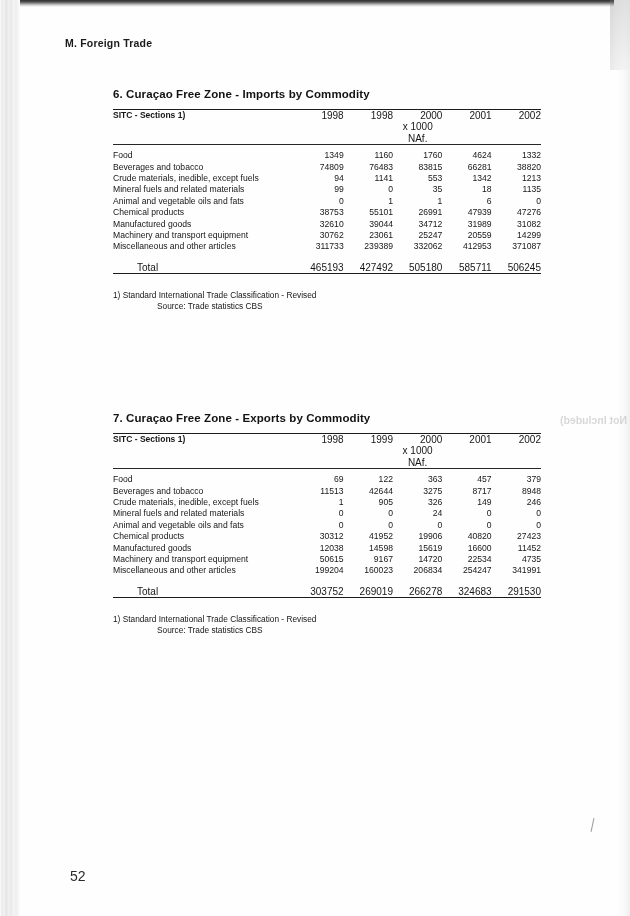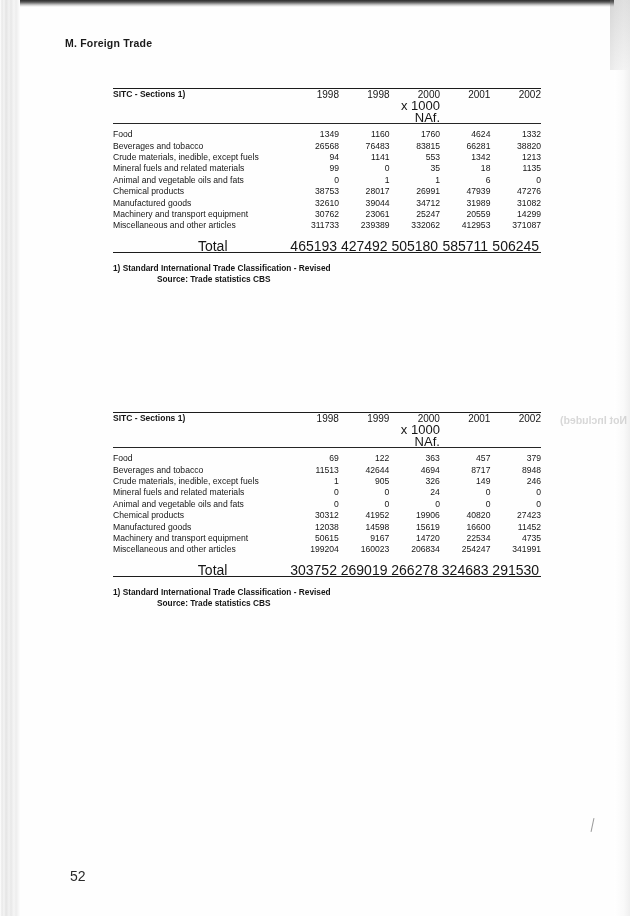--- a/index.html
+++ b/index.html
@@ -107,33 +107,34 @@
 
   thead th {
     font-weight: bold;
     font-size: 10px;
     padding-bottom: 1px;
     padding-top: 2px;
   }
   thead th.col-label { font-weight: bold; font-size: 8.5px; }
   .unit-row td {
     font-weight: bold;
-    font-size: 13px;
+    font-size: 10px;
+    text-align: center;
     padding-bottom: 3px;
   }
   .spacer-row td { height: 5px; }
   .first-data-row td { padding-top: 2px; }
-  .total-row td { padding-top: 1px; font-size: 14px; text-align: center; }
+  .total-row td { padding-top: 1px; font-size: 10px; }
   .total-row .col-label { padding-left: 24px; }
   .pre-total-row td { height: 9px; }
 
   .footnote {
-    margin-top: 3px;
+    margin-top: 9px;
     font-size: 8.3px;
-    font-weight: bold;
+    font-weight: normal;
     color: #151515;
     line-height: 10.6px;
   }
   .footnote .src {
     display: block;
     padding-left: 44px;
   }
 
   .page-number {
     position: absolute;
@@ -160,20 +161,21 @@
   <div class="scan-top-edge"></div>
   <div class="scan-left-edge"></div>
   <div class="scan-right-edge"></div>
   <div class="scan-corner-dark"></div>
 
   <div class="bleed" style="left:560px; top:414px; font-size:10.5px;">5. Exports (fob) by Commodity (Oil and Oil Products Not Included)</div>
 
   <div class="running-head">M. Foreign Trade</div>
 
   <div class="section" style="top:88px;">
+    <div class="section-title">6. Curaçao Free Zone - Imports by Commodity</div>
 
     <table class="stat">
       <thead>
         <tr class="rule-double-top">
           <th class="col-label">SITC - Sections 1)</th>
           <th class="col-num">1998</th>
           <th class="col-num">1998</th>
           <th class="col-num">2000</th>
           <th class="col-num">2001</th>
           <th class="col-num">2002</th>
@@ -195,21 +197,21 @@
         <tr class="first-data-row">
           <td class="col-label">Food</td>
           <td class="col-num">1349</td>
           <td class="col-num">1160</td>
           <td class="col-num">1760</td>
           <td class="col-num">4624</td>
           <td class="col-num">1332</td>
         </tr>
         <tr>
           <td class="col-label">Beverages and tobacco</td>
-          <td class="col-num">26568</td>
+          <td class="col-num">74809</td>
           <td class="col-num">76483</td>
           <td class="col-num">83815</td>
           <td class="col-num">66281</td>
           <td class="col-num">38820</td>
         </tr>
         <tr>
           <td class="col-label">Crude materials, inedible, except fuels</td>
           <td class="col-num">94</td>
           <td class="col-num">1141</td>
           <td class="col-num">553</td>
@@ -228,21 +230,21 @@
           <td class="col-label">Animal and vegetable oils and fats</td>
           <td class="col-num">0</td>
           <td class="col-num">1</td>
           <td class="col-num">1</td>
           <td class="col-num">6</td>
           <td class="col-num">0</td>
         </tr>
         <tr>
           <td class="col-label">Chemical products</td>
           <td class="col-num">38753</td>
-          <td class="col-num">28017</td>
+          <td class="col-num">55101</td>
           <td class="col-num">26991</td>
           <td class="col-num">47939</td>
           <td class="col-num">47276</td>
         </tr>
         <tr>
           <td class="col-label">Manufactured goods</td>
           <td class="col-num">32610</td>
           <td class="col-num">39044</td>
           <td class="col-num">34712</td>
           <td class="col-num">31989</td>
@@ -282,20 +284,21 @@
       </tbody>
     </table>
 
     <div class="footnote">
       <span>1) Standard International Trade Classification - Revised</span>
       <span class="src">Source: Trade statistics CBS</span>
     </div>
   </div>
 
   <div class="section" style="top:412px;">
+    <div class="section-title">7. Curaçao Free Zone - Exports by Commodity</div>
 
     <table class="stat">
       <thead>
         <tr class="rule-double-top">
           <th class="col-label">SITC - Sections 1)</th>
           <th class="col-num">1998</th>
           <th class="col-num">1999</th>
           <th class="col-num">2000</th>
           <th class="col-num">2001</th>
           <th class="col-num">2002</th>
@@ -319,21 +322,21 @@
           <td class="col-num">69</td>
           <td class="col-num">122</td>
           <td class="col-num">363</td>
           <td class="col-num">457</td>
           <td class="col-num">379</td>
         </tr>
         <tr>
           <td class="col-label">Beverages and tobacco</td>
           <td class="col-num">11513</td>
           <td class="col-num">42644</td>
-          <td class="col-num">4694</td>
+          <td class="col-num">3275</td>
           <td class="col-num">8717</td>
           <td class="col-num">8948</td>
         </tr>
         <tr>
           <td class="col-label">Crude materials, inedible, except fuels</td>
           <td class="col-num">1</td>
           <td class="col-num">905</td>
           <td class="col-num">326</td>
           <td class="col-num">149</td>
           <td class="col-num">246</td>

